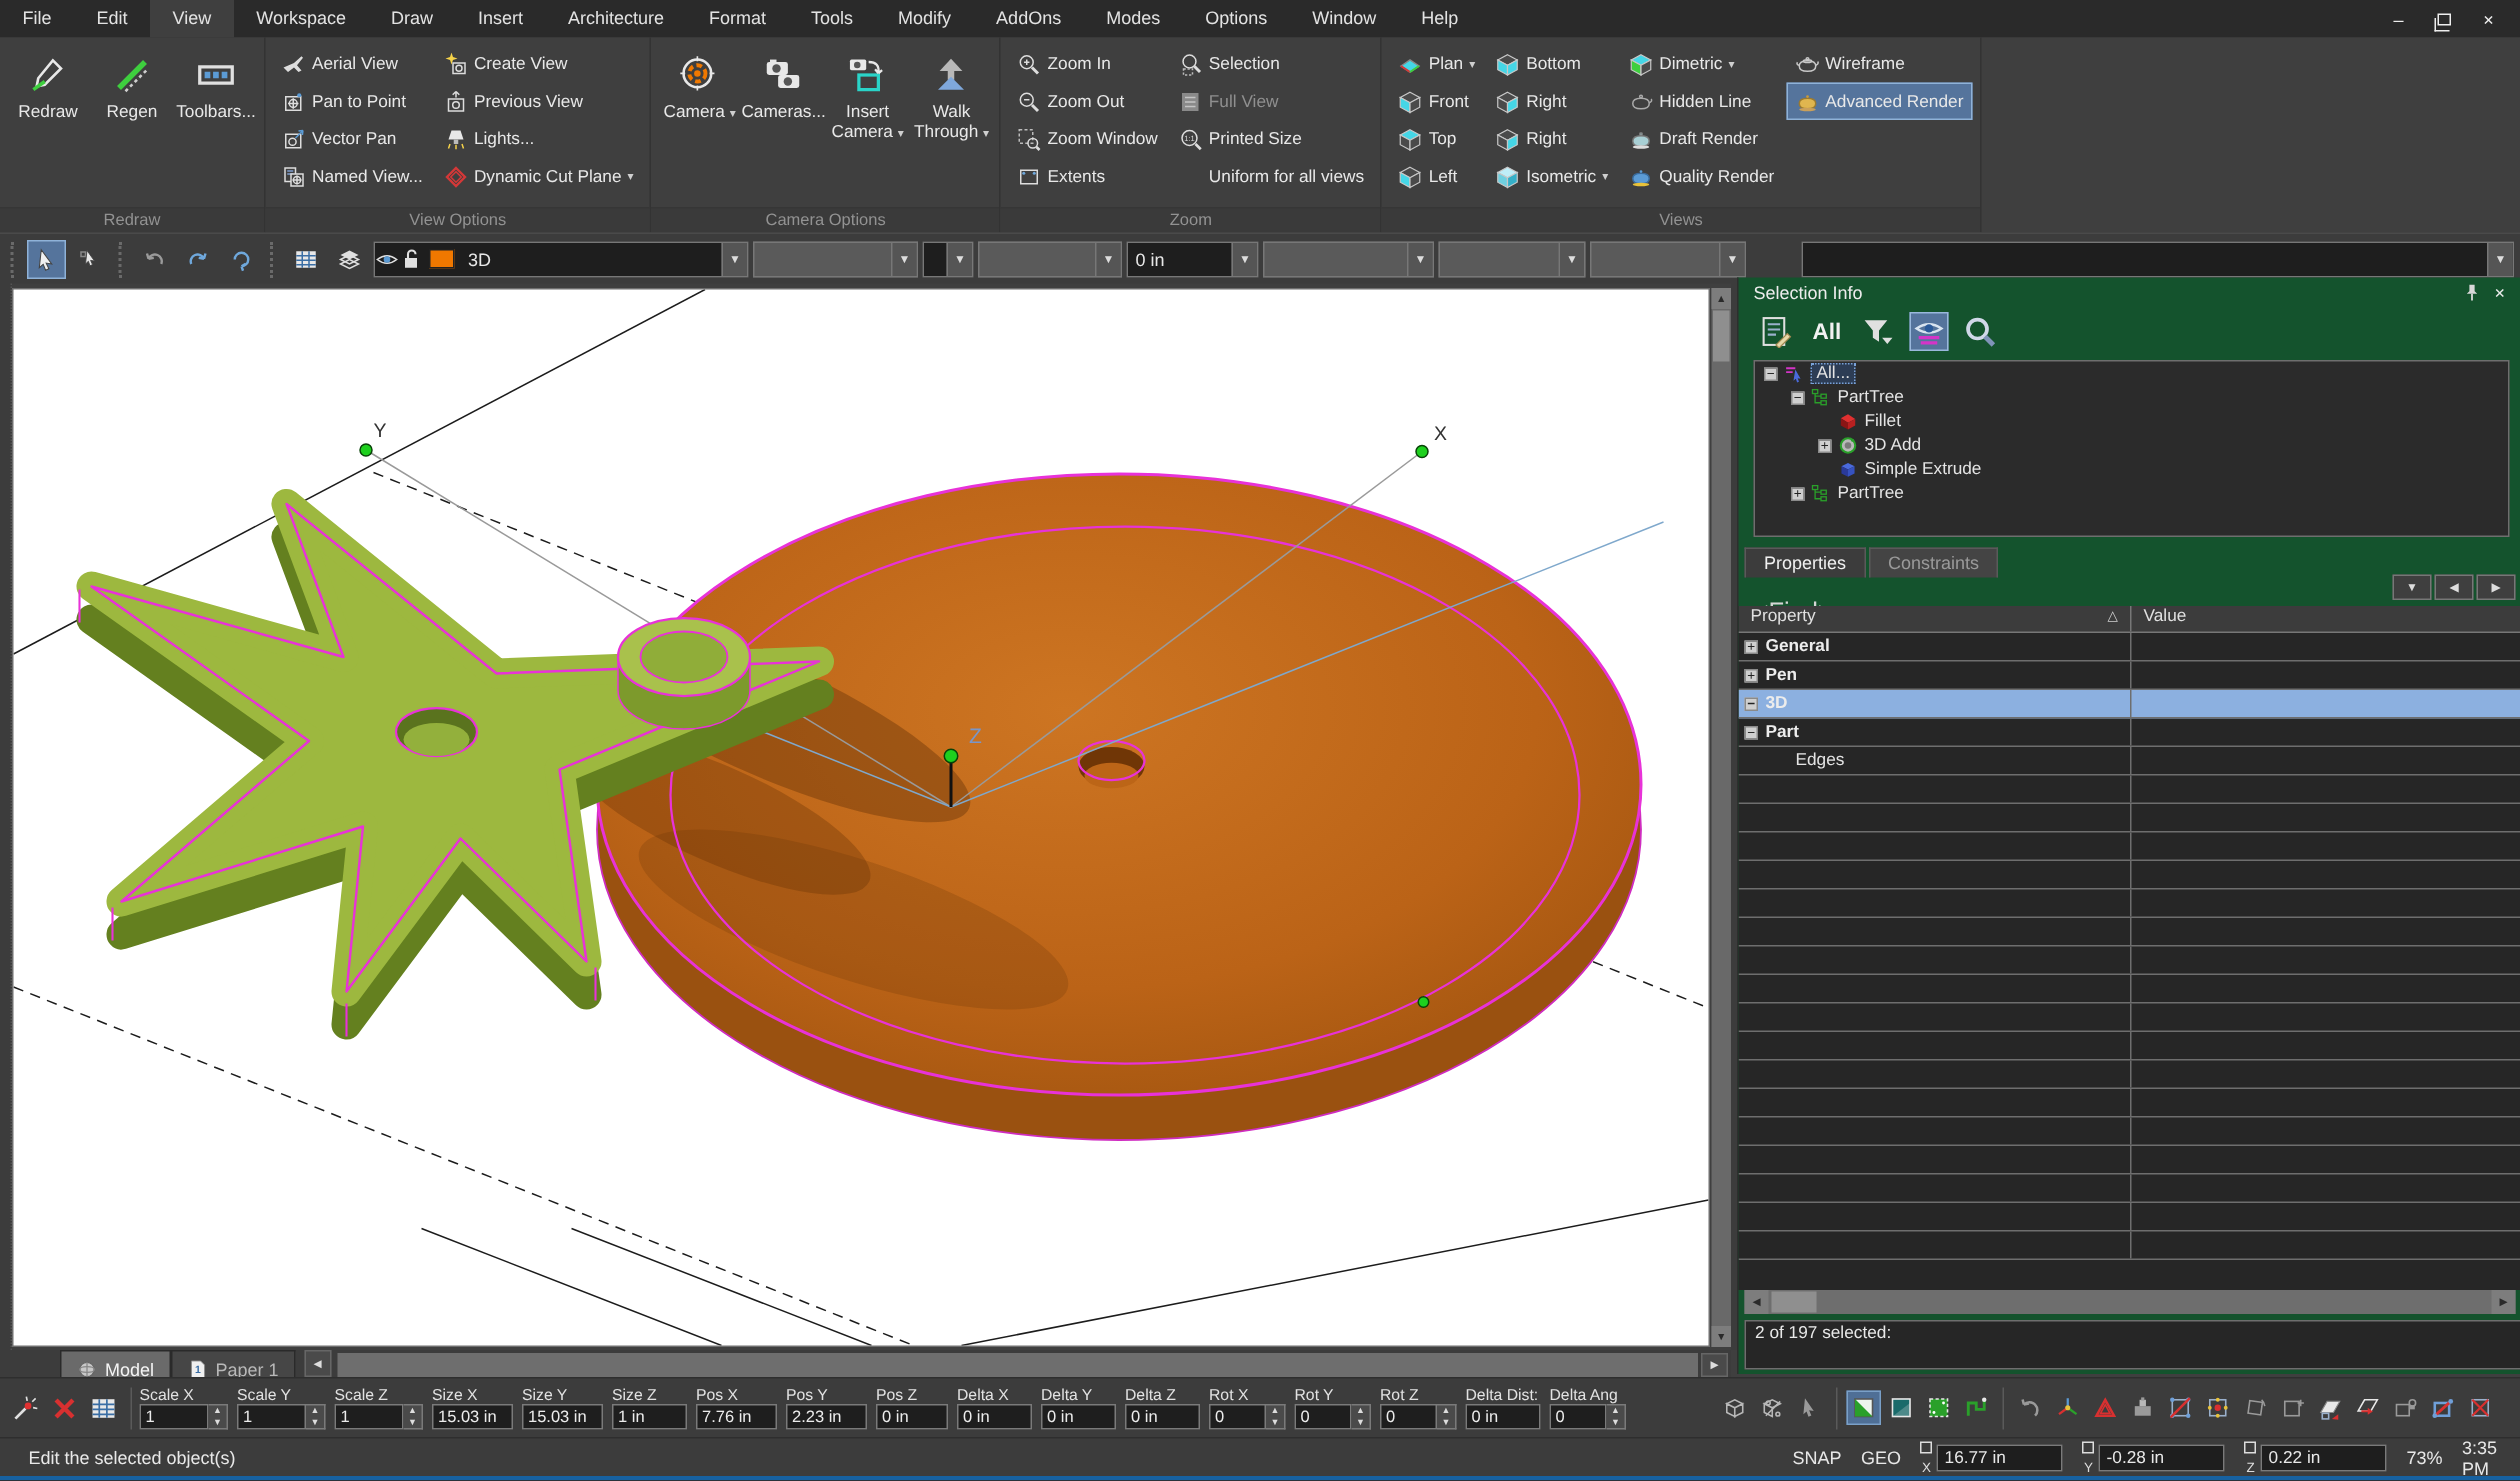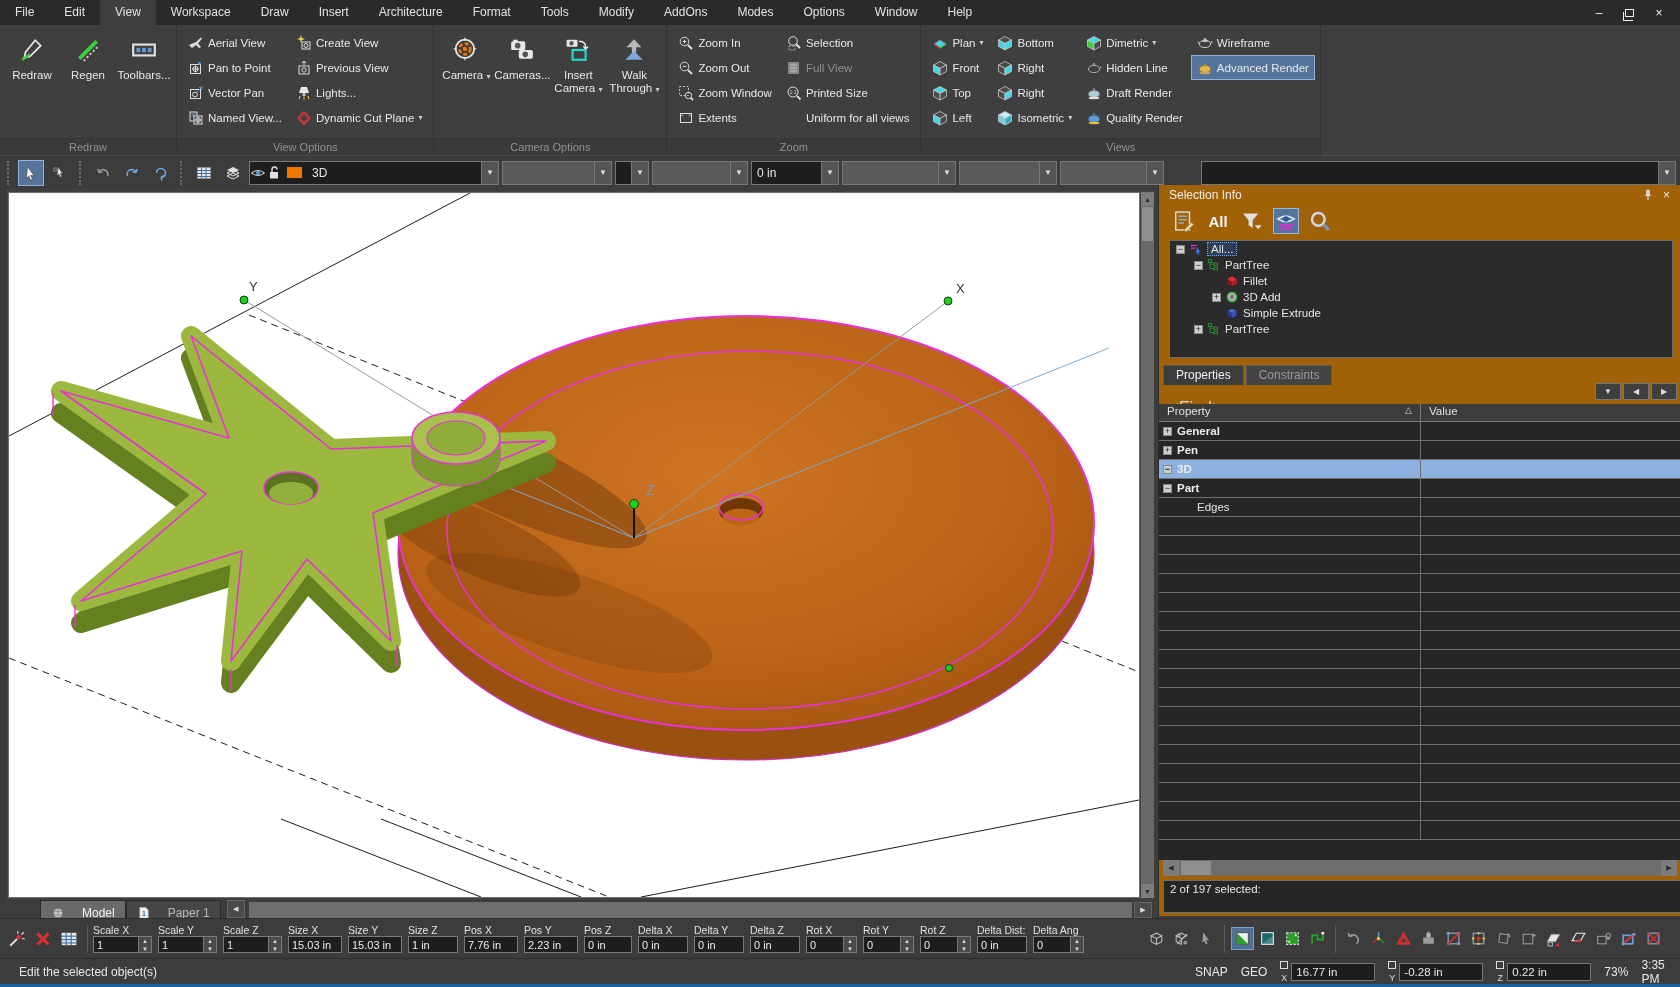--- a/index.html
+++ b/index.html
@@ -38,21 +38,21 @@
   .drop{width:17px;height:100%;display:flex;align-items:center;justify-content:center;font-size:8px;color:#ddd;border-left:1px solid #777;background:#555;}
   .sw{width:17px;height:13px;border:1px solid #222;margin:0 4px;flex:none;}
   
   #leftstrip{position:absolute;left:0;top:189px;width:8px;height:711px;background:#3c3c3c;border-right:1px dotted #555;}
   #canvasframe{position:absolute;left:8px;top:192px;width:1132px;height:706px;background:#fff;border:1px solid #6e6e6e;}
   #vscroll{position:absolute;left:1141px;top:192px;width:13px;height:706px;background:#696969;}
   .sbtn{position:absolute;left:0;width:13px;height:14px;background:#7d7d7d;color:#2a2a2a;font-size:7px;display:flex;align-items:center;justify-content:center;}
   #vthumb{position:absolute;left:1px;top:15px;width:11px;height:34px;background:#8f8f8f;}
   #splitter{position:absolute;left:1154px;top:189px;width:4px;height:711px;background:#3c3c3c;}
   
-  #panel{position:absolute;left:1158px;top:185px;width:522px;height:731px;background:#a16207;border-left:1px solid #2e2e2e;font-size:12px;}
+  #panel{position:absolute;left:1158px;top:185px;width:522px;height:731px;background:#14532d;border-left:1px solid #2e2e2e;font-size:12px;}
   #ptitle{height:20px;display:flex;align-items:center;padding:0 10px;color:#ececec;}
   #ptitle .sp{flex:1;}
   #ptoolbar{height:32px;display:flex;align-items:center;gap:8px;padding:0 12px;}
   .pbtn{height:26px;min-width:26px;display:flex;align-items:center;justify-content:center;border:1px solid transparent;}
   .pbtn.active{background:#55749c;border:1px solid #9ab8dc;}
   .pall{font-size:15px;font-weight:bold;color:#f2f2f2;}
   #treebox{position:absolute;left:10px;top:55px;width:504px;height:118px;background:#2b2b2b;border:1px solid #6e6e6e;overflow:hidden;}
   .trow{height:16px;display:flex;align-items:center;gap:4px;font-size:11.5px;color:#e4e4e4;}
   .texp{width:9px;height:9px;background:#cfcfcf;border:1px solid #8a8a8a;color:#222;font-size:9px;line-height:7px;text-align:center;flex:none;}
   .tlabel.sel{border:1px dotted #7aa2d8;background:#2d3d55;padding:0 3px;}
@@ -72,21 +72,21 @@
   .grow .c2{flex:1;}
   .grow.sel{background:#8cb0e0;}
   .grow.sel .c1{color:#0e2746;font-weight:bold;}
   .grow b{font-weight:bold;color:#ececec;}
   .grow .child{padding-left:34px;color:#e4e4e4;}
   #phscroll{position:absolute;left:4px;top:675px;width:514px;height:16px;background:#6e6e6e;}
   #phscroll .sbtn{height:16px;}
   #pselbox{position:absolute;left:4px;top:695px;width:597px;height:33px;background:#262626;border:1px solid #6e6e6e;padding:2px 6px;font-size:11.5px;color:#e8e8e8;}
   
   #tabsrow{position:absolute;left:0;top:900px;width:1154px;height:18px;background:#3c3c3c;display:flex;align-items:stretch;}
-  .sheettab{display:flex;align-items:center;gap:17px;padding:12px 10px;font-size:12px;background:#464646;color:#b8b8b8;border:1px solid #2a2a2a;border-bottom:none;}
+  .sheettab{display:flex;align-items:center;gap:5px;padding:12px 10px;font-size:12px;background:#464646;color:#b8b8b8;border:1px solid #2a2a2a;border-bottom:none;}
   .sheettab.active{background:#6a6a6a;color:#f4f4f4;}
   .tinybtn{width:18px;margin-left:6px;background:#4a4a4a;border:1px solid #666;color:#ddd;font-size:7px;display:flex;align-items:center;justify-content:center;}
   #htrack{flex:1;background:#6e6e6e;margin:2px 2px 0 4px;position:relative;}
   
   #inspector{position:absolute;left:0;top:918px;width:1680px;height:40px;background:#3c3c3c;border-top:1px solid #2e2e2e;display:flex;align-items:center;padding:0 4px;}
   .ibtn{width:26px;height:26px;display:flex;align-items:center;justify-content:center;flex:none;border:1px solid transparent;}
   .isep{width:1px;height:28px;background:#5a5a5a;margin:0 5px;flex:none;}
   .fld{display:flex;flex-direction:column;margin-right:6px;flex:none;}
   .fld .flbl{font-size:10.5px;color:#e2e2e2;line-height:12px;white-space:nowrap;}
   .frow{display:flex;}

